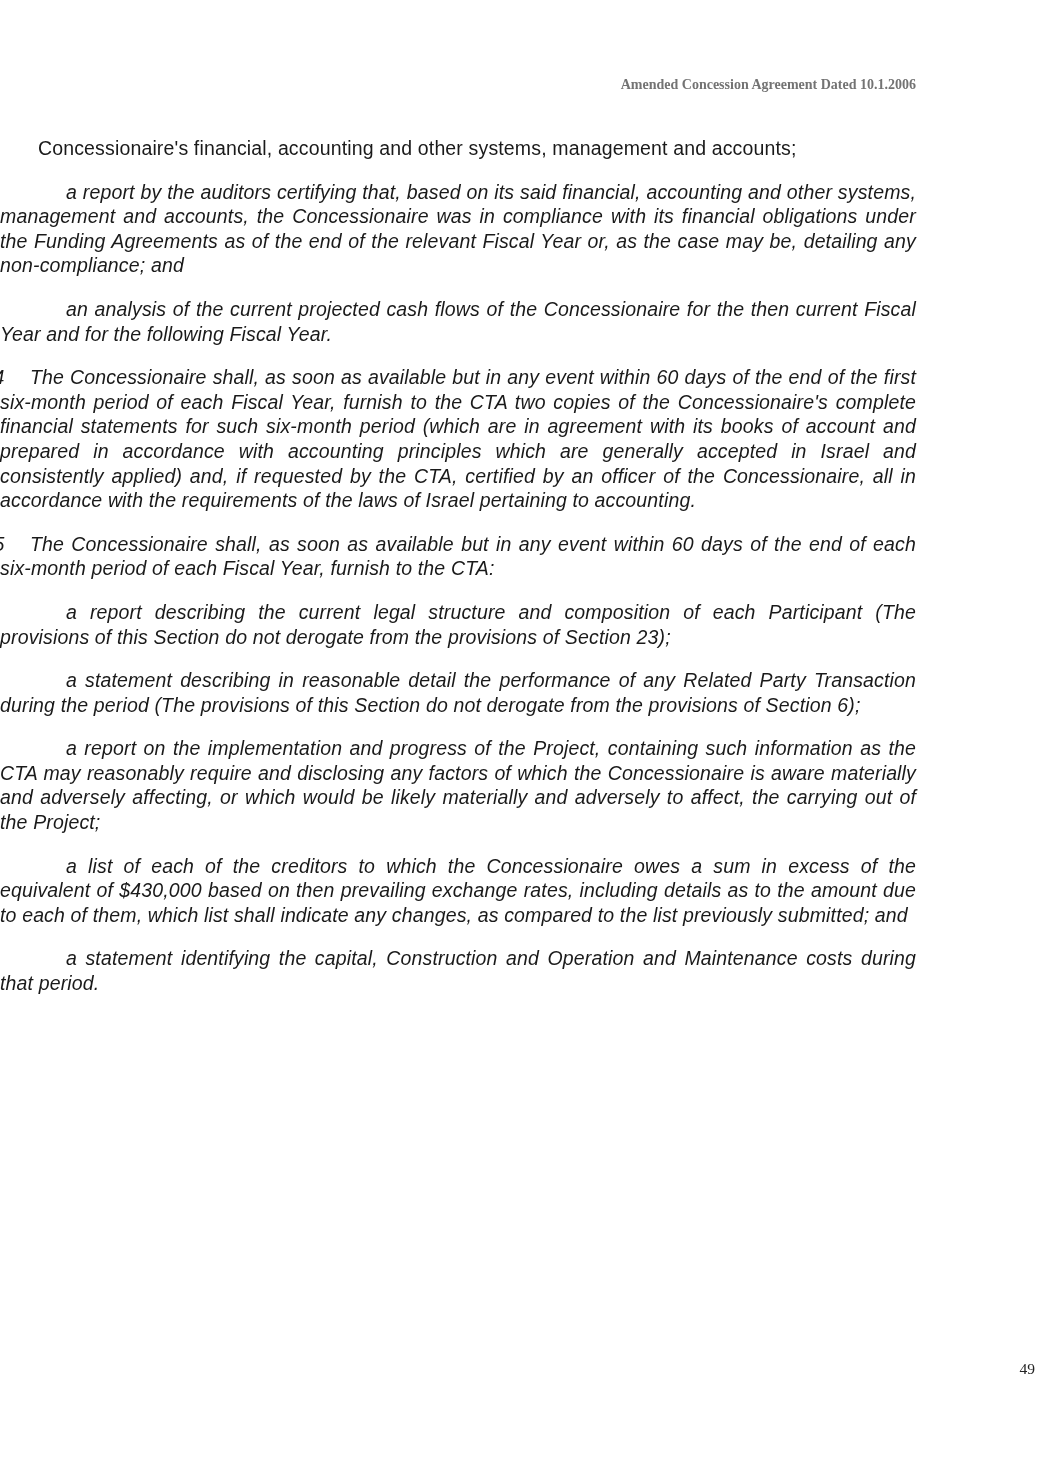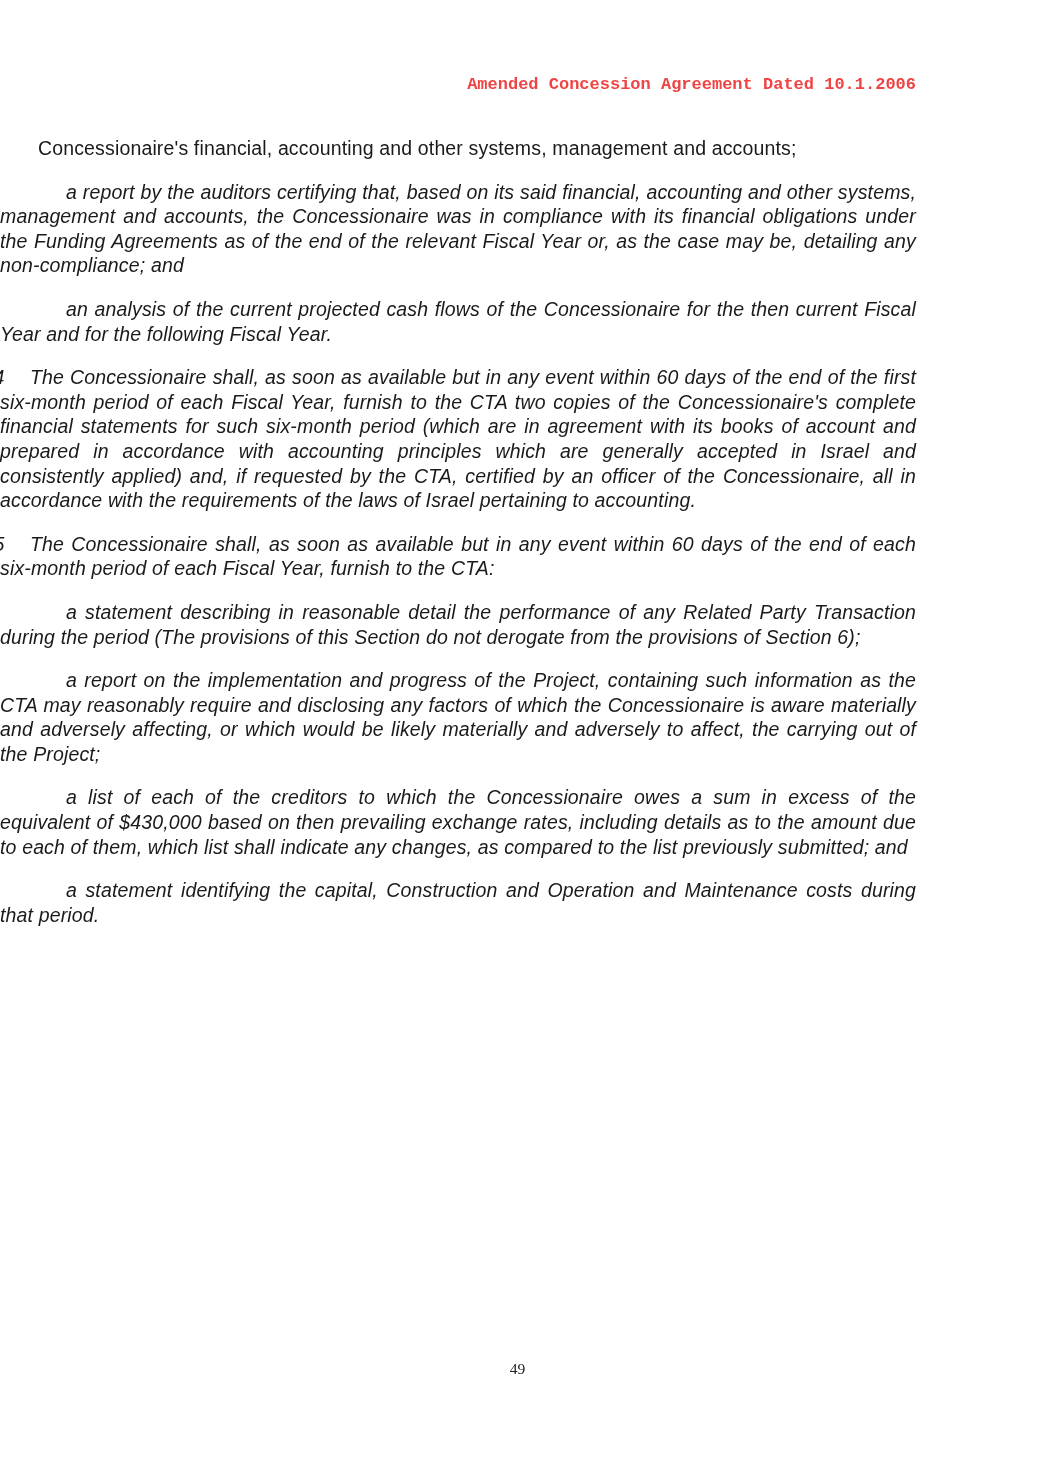--- a/index.html
+++ b/index.html
@@ -13,25 +13,25 @@
     position: relative;
     font-family: "Liberation Sans", sans-serif;
     color: #1a1a1a;
     overflow: hidden;
   }
   .doc-header {
     position: absolute;
     top: 74px;
     right: 124px;
     text-align: right;
-    font-family: Liberation Mono, monospace;
+    font-family: Liberation Serif, serif;
     font-weight: bold;
-    font-size: 17px;
+    font-size: 14px;
     line-height: 21.5px;
-    color: #ef4444;
+    color: #737373;
     white-space: nowrap;
   }
   .content {
     position: absolute;
     top: 136px;
     left: 0;
     width: 916px;
   }
   .content p {
     margin: 0 0 19px 0;
@@ -49,21 +49,21 @@
     top: 0;
     text-indent: 0;
     white-space: nowrap;
   }
   .p-l2 > .num { left: -34px; }
   .page-num {
     position: absolute;
     top: 1360px;
     left: 0;
     width: 1035px;
-    text-align: center;
+    text-align: right;
     font-family: "Liberation Serif", serif;
     font-size: 15.5px;
     color: #222222;
   }
 </style>
 </head>
 <body>
 
 <div class="doc-header">
   <div>Amended Concession Agreement Dated 10.1.2006</div>
@@ -74,20 +74,21 @@
   <p class="p-cont"><span>Concessionaire's financial, accounting and other systems, management and accounts;</span></p>
 
   <p class="p-l3"><span>a report by the auditors certifying that, based on its said financial, accounting and other systems, management and accounts, the Concessionaire was in compliance with its financial obligations under the Funding Agreements as of the end of the relevant Fiscal Year or, as the case may be, detailing any non-compliance; and</span></p>
 
   <p class="p-l3"><span>an analysis of the current projected cash flows of the Concessionaire for the then current Fiscal Year and for the following Fiscal Year.</span></p>
 
   <p class="p-l2"><span class="num">22.4</span><span>The Concessionaire shall, as soon as available but in any event within 60 days of the end of the first six-month period of each Fiscal Year, furnish to the CTA two copies of the Concessionaire's complete financial statements for such six-month period (which are in agreement with its books of account and prepared in accordance with accounting principles which are generally accepted in Israel and consistently applied) and, if requested by the CTA, certified by an officer of the Concessionaire, all in accordance with the requirements of the laws of Israel pertaining to accounting.</span></p>
 
   <p class="p-l2"><span class="num">22.5</span><span>The Concessionaire shall, as soon as available but in any event within 60 days of the end of each six-month period of each Fiscal Year, furnish to the CTA:</span></p>
 
+  <p class="p-l3"><span>a report describing the current legal structure and composition of each Participant (The provisions of this Section do not derogate from the provisions of Section 23);</span></p>
 
   <p class="p-l3"><span>a statement describing in reasonable detail the performance of any Related Party Transaction during the period  (The provisions of this Section do not derogate from the provisions of Section 6);</span></p>
 
   <p class="p-l3"><span>a report on the implementation and progress of the Project, containing such information as the CTA may reasonably require and disclosing any factors of which the Concessionaire is aware materially and adversely affecting, or which would be likely materially and adversely to affect, the carrying out of the Project;</span></p>
 
   <p class="p-l3"><span>a list of each of the creditors to which the Concessionaire owes a sum in excess of the equivalent of $430,000 based on then prevailing exchange rates, including details as to the amount due to each of them, which list shall indicate any changes, as compared to the list previously submitted; and</span></p>
 
   <p class="p-l3"><span>a statement identifying the capital, Construction and Operation and Maintenance costs during that period.</span></p>
 
 </div>

